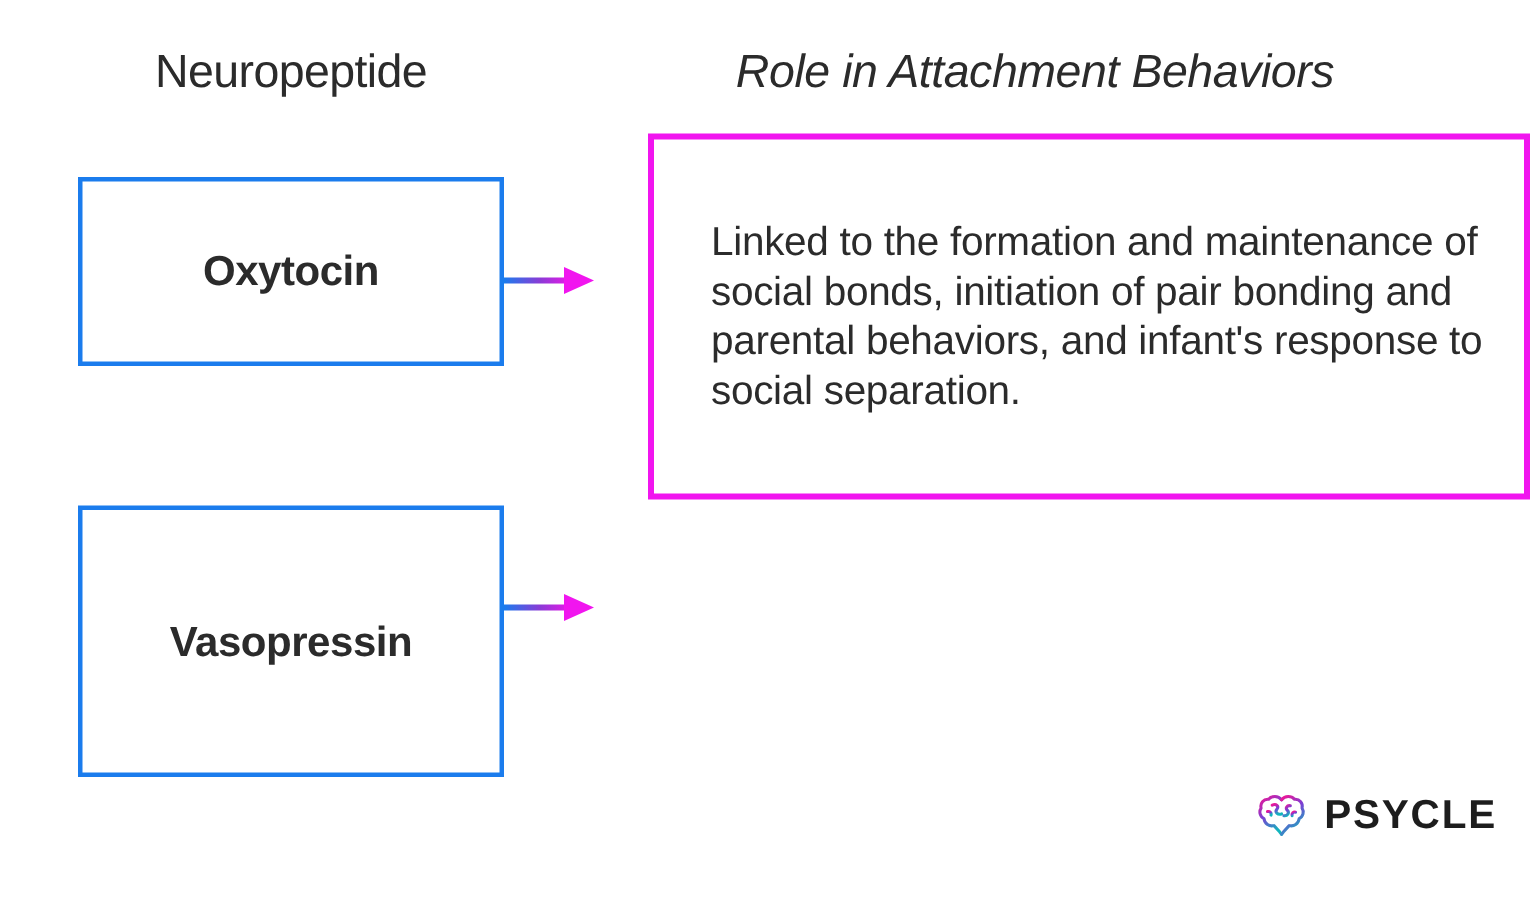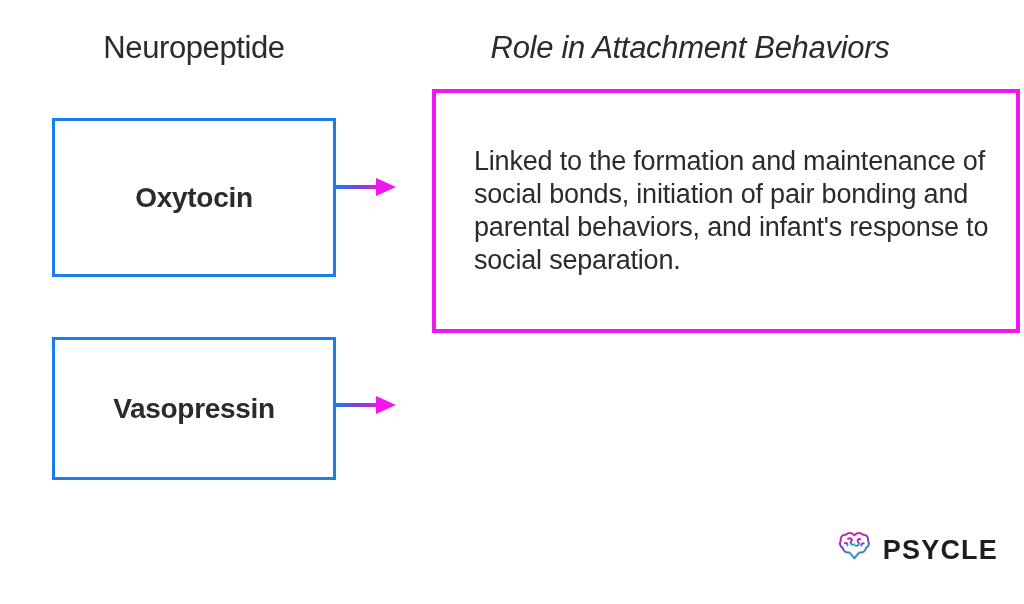--- a/index.html
+++ b/index.html
@@ -49,22 +49,22 @@
     position: absolute;
     left: 52px;
     width: 284px;
     border: 3px solid #1b7ced;
     box-sizing: border-box;
     display: flex;
     align-items: center;
     justify-content: center;
     background: #ffffff;
   }
-  #name-box-1 { top: 118px; height: 159px; }
-  #name-box-2 { top: 337px; height: 143px; }
+  #name-box-1 { top: 118px; height: 126px; }
+  #name-box-2 { top: 337px; height: 181px; }
   .name-label {
     color: #2b2b2b;
     font-size: 28px;
     font-weight: bold;
     letter-spacing: -0.3px;
     line-height: 1;
   }
 
   
   .arrow {
@@ -116,21 +116,21 @@
   }
 
   
   #logo {
     position: absolute;
     left: 838px;
     top: 522px;
     width: 160px;
     height: 42px;
     display: flex;
-    align-items: flex-end;
+    align-items: center;
     gap: 12px;
   }
   #logo-mark { width: 42px; height: 38px; display: block; }
   #logo-wordmark {
     color: #1d1d1d;
     font-size: 27px;
     font-weight: bold;
     letter-spacing: 1.2px;
     line-height: 1;
   }

